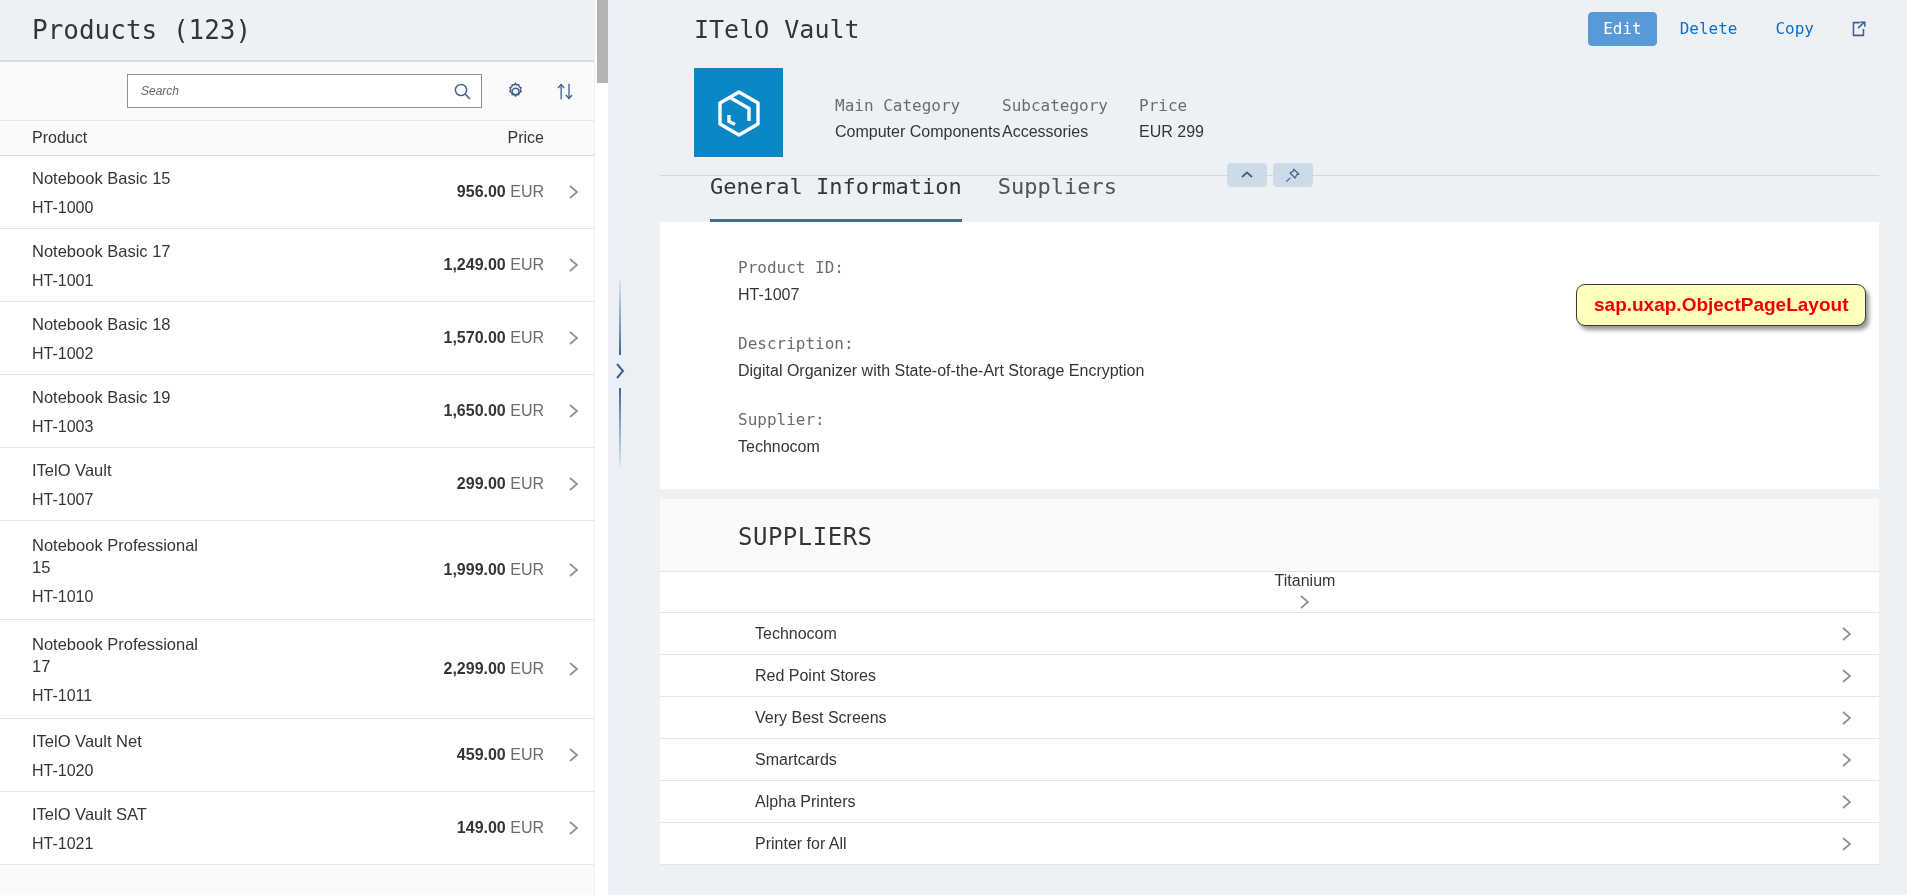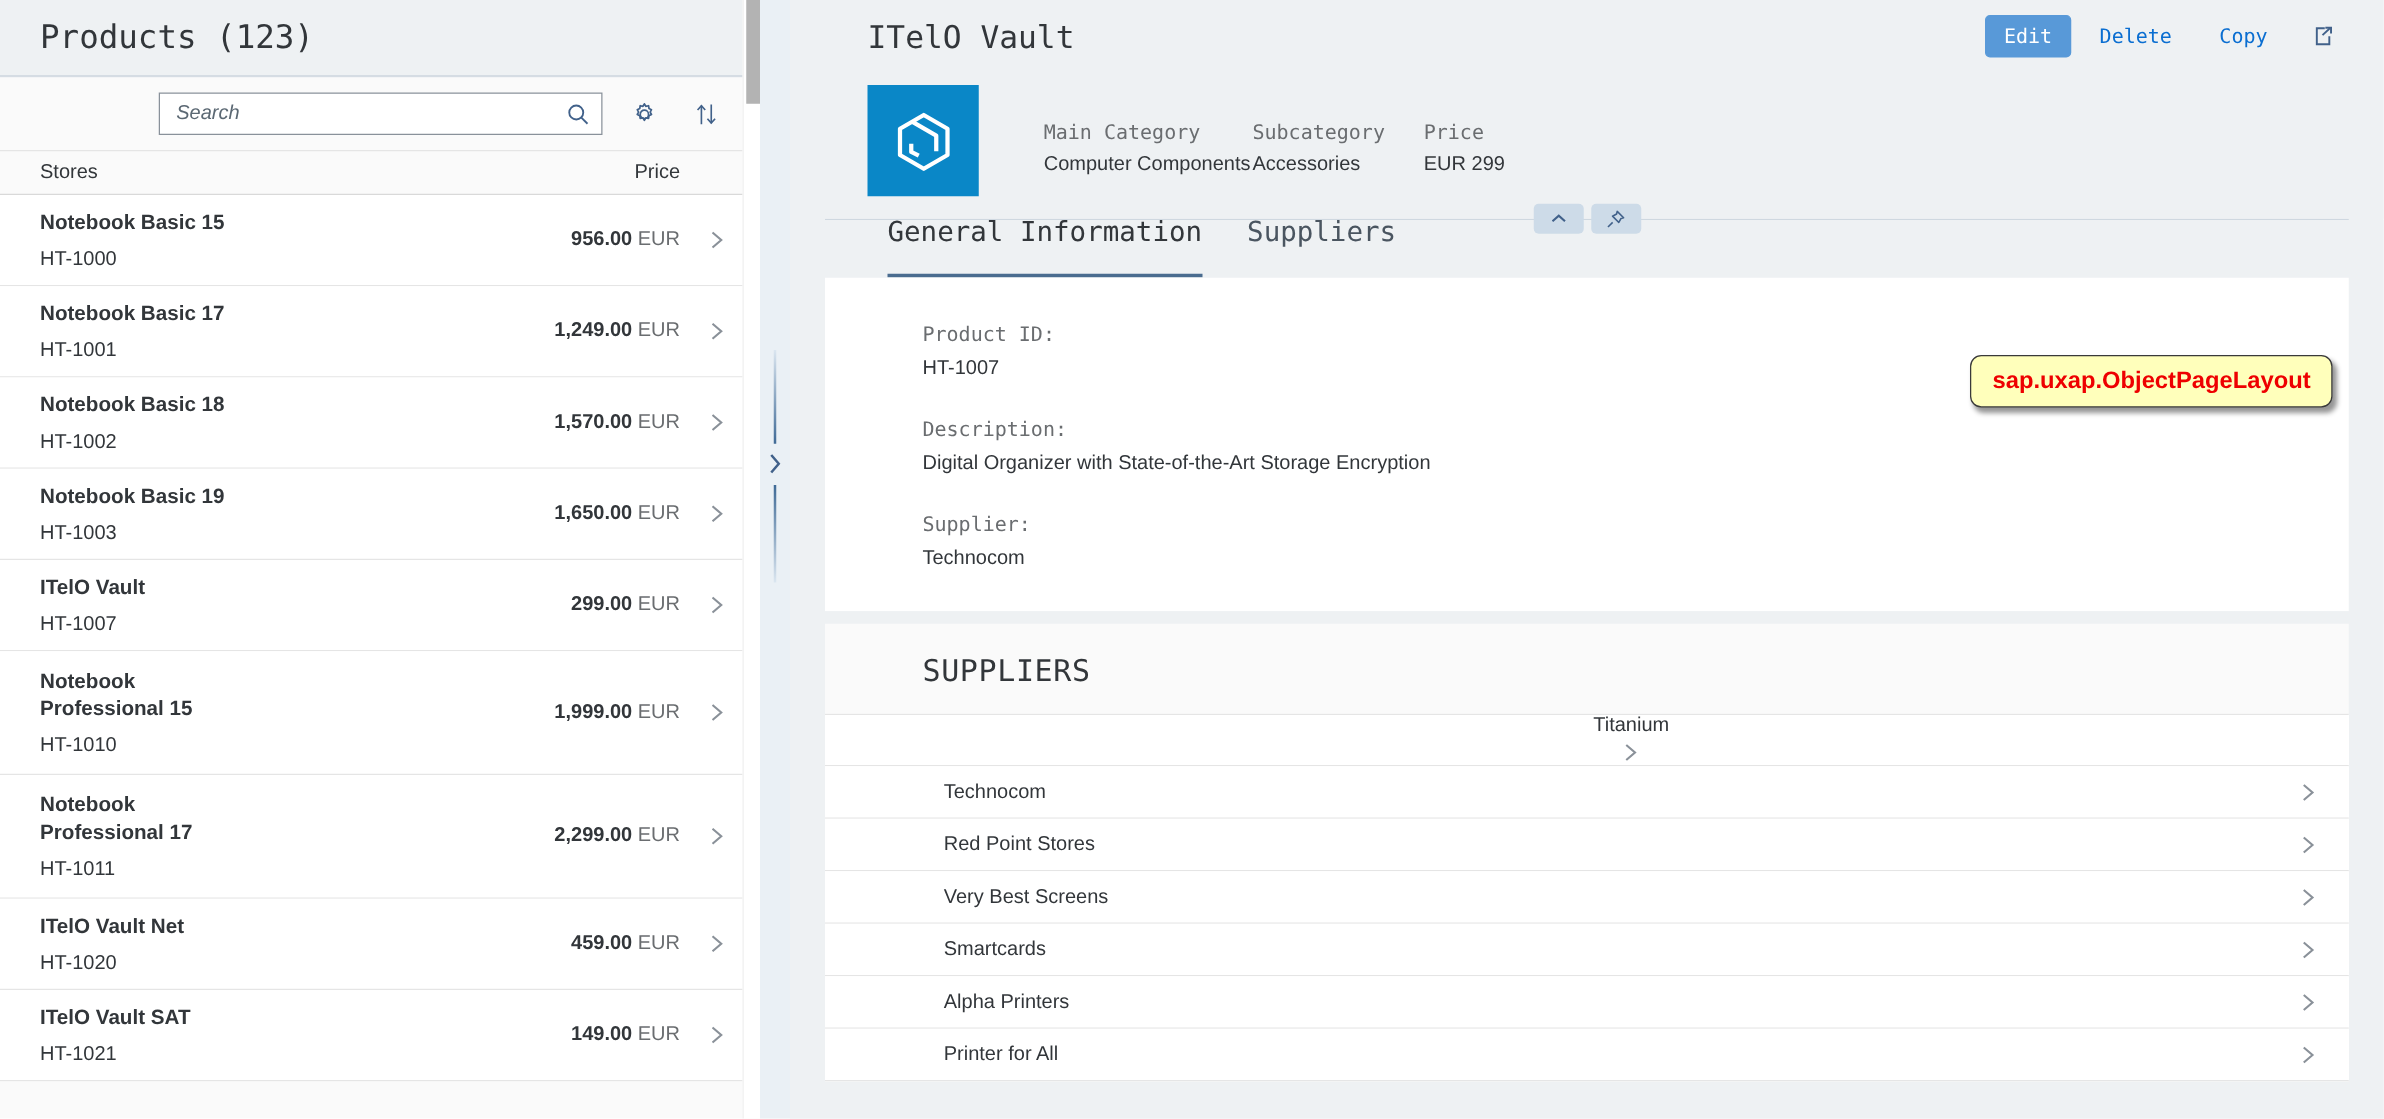--- a/index.html
+++ b/index.html
@@ -68,21 +68,21 @@
     background: #ffffff;
     display: flex;
     align-items: center;
     padding: 0 9px 0 13px;
   }
   .search-box input {
     flex: 1 1 auto;
     border: none;
     outline: none;
     font-family: "Liberation Sans", sans-serif;
-    font-size: 16px;
+    font-size: 12px;
     font-style: italic;
     color: #000000;
     background: transparent;
   }
   .search-box input::placeholder { color: #5b6873; font-style: italic; opacity: 1; }
   .icon-btn {
     width: 34px; height: 34px;
     display: flex; align-items: center; justify-content: center;
     background: transparent; border: none; cursor: pointer;
   }
@@ -106,21 +106,21 @@
     align-items: center;
     border-bottom: 1px solid #e5e5e5;
     padding: 0 26px 0 32px;
     min-height: 73px;
     background: #ffffff;
     cursor: pointer;
   }
   .row-left { flex: 1 1 auto; padding: 11px 0; }
   .row-name {
     font-size: 16.5px;
-    font-weight: bold;
+    font-weight: normal;
     color: #32363a;
     line-height: 1.28;
     max-width: 175px;
   }
   .row-id {
     font-size: 16px;
     color: #32363a;
     margin-top: 11px;
     line-height: 1;
   }
@@ -421,21 +421,21 @@
               <line x1="7" y1="21" x2="7" y2="4" stroke="#41618a" stroke-width="1.5"></line>
               <polyline points="3.5,8 7,4 10.5,8" fill="none" stroke="#41618a" stroke-width="1.5"></polyline>
               <line x1="16" y1="3" x2="16" y2="20" stroke="#41618a" stroke-width="1.5"></line>
               <polyline points="12.5,16 16,20 19.5,16" fill="none" stroke="#41618a" stroke-width="1.5"></polyline>
             </svg>
           </span>
         </button>
       </div>
 
       <div class="tbl-head">
-        <div class="c-prod">Stores</div>
+        <div class="c-prod">Product</div>
         <div class="c-price">Price</div>
       </div>
 
       <div class="list" id="product-list">
           <div class="row">
             <div class="row-left">
               <div class="row-name">Notebook Basic 15</div>
               <div class="row-id">HT-1000</div>
             </div>
             <div class="row-price"><b>956.00</b> <span>EUR</span></div>

